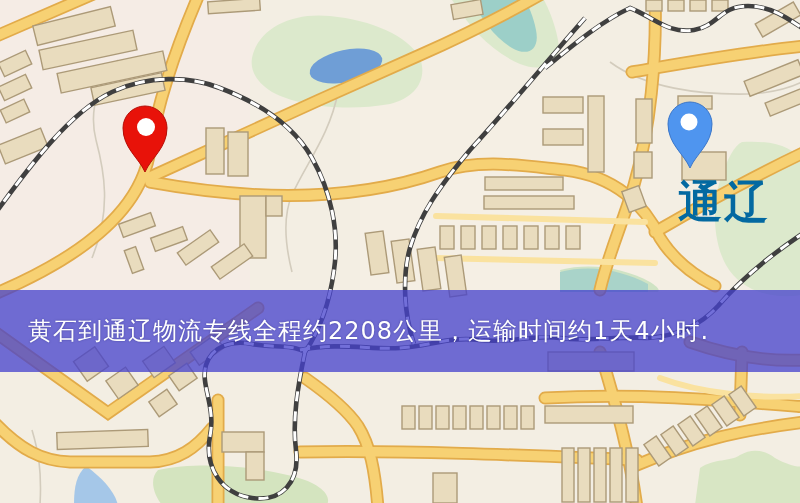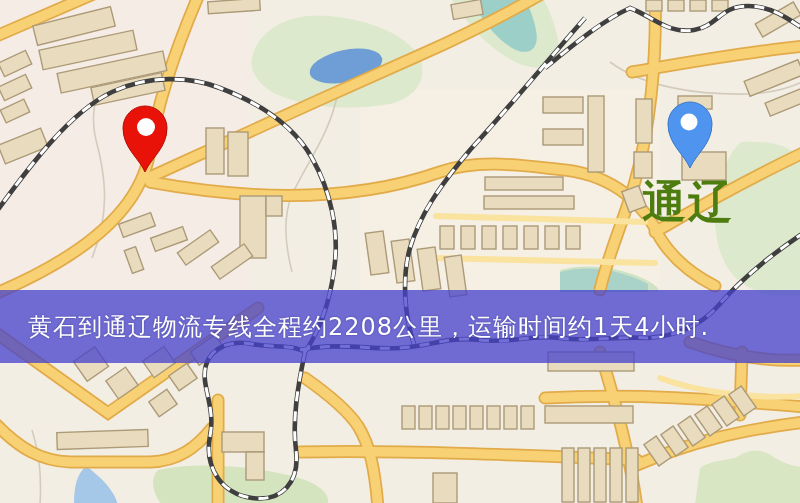--- a/index.html
+++ b/index.html
@@ -10,24 +10,24 @@
   }
   .stage svg.map{position:absolute;left:0;top:0;}
   
   .pin{position:absolute;width:56px;height:78px;margin-left:-28px;margin-top:-74px;cursor:pointer;}
   
   .city-label{
     position:absolute;font-size:44px;font-weight:bold;line-height:1;
     letter-spacing:2px;white-space:nowrap;user-select:none;
   }
   .city-label.red{color:#e00202;}
-  .city-label.blue{color:#4d7c0f;}
+  .city-label.blue{color:#0369a1;margin-left:36px;}
   
   .banner{
-    position:absolute;left:0;top:290px;width:800px;height:73px;
+    position:absolute;left:0;top:290px;width:800px;height:82px;
     background:rgba(70,66,205,0.76);
     display:flex;align-items:center;
     box-sizing:border-box;padding-left:28px;
   }
   .banner-text{
     color:#ffffff;font-size:24px;letter-spacing:1px;white-space:nowrap;
     text-shadow:0 0 2px rgba(40,40,120,0.6);
   }
 </style>
 </head>

